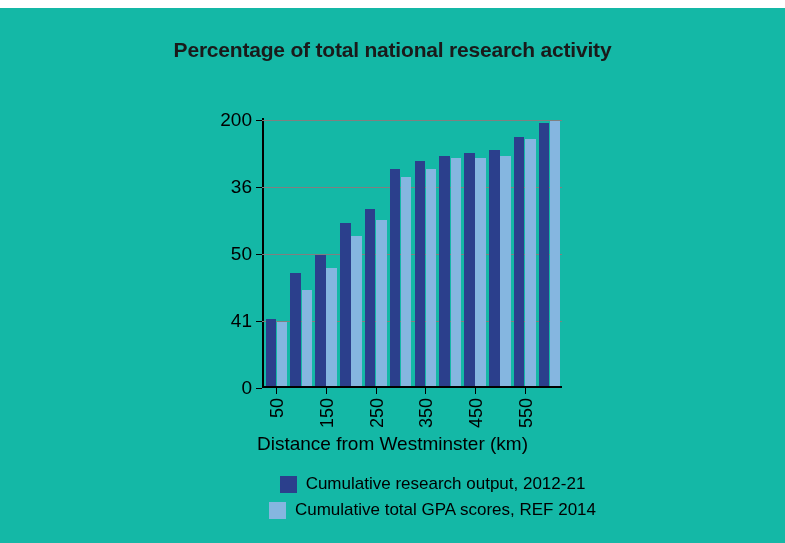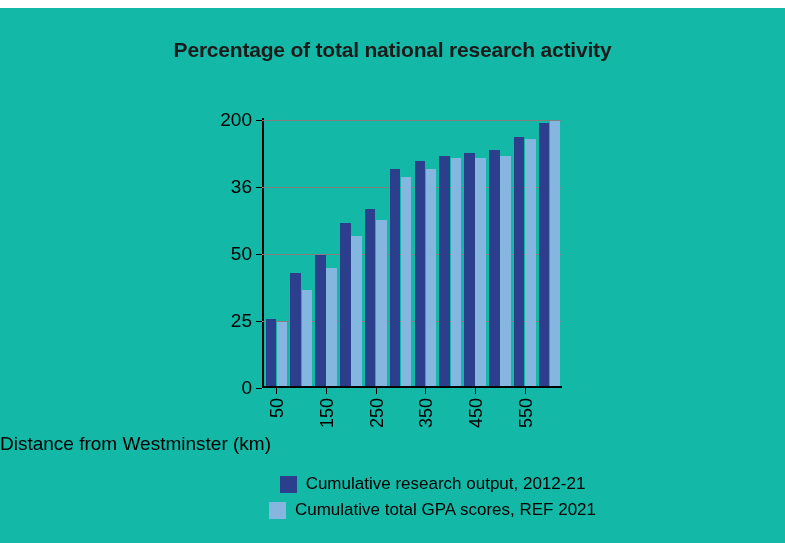--- a/index.html
+++ b/index.html
@@ -117,21 +117,21 @@
     transform: rotate(180deg);
     white-space: nowrap;
     transform-origin: center;
   }
 
   .axis-title-x {
     position: absolute;
     top: 425px;
     left: 0;
     width: 785px;
-    text-align: left;
+    text-align: center;
     font-size: 19px;
     color: #000000;
   }
 
   #legend {
     position: absolute;
     top: 466px;
     left: 0;
     width: 785px;
     display: flex;
@@ -167,21 +167,21 @@
     <div class="axis-line-y"></div>
     <div class="axis-line-x"></div>
     <div id="gridlines">
         <div class="tick-mark-y" style="top: 270px;"></div>
         <div class="ytick-wrap" style="top: 270px;">
           <div class="ytick-label">0</div>
         </div>
         <div class="gridline" style="top: 203px;"></div>
         <div class="tick-mark-y" style="top: 203px;"></div>
         <div class="ytick-wrap" style="top: 203px;">
-          <div class="ytick-label">25</div>
+          <div class="ytick-label">41</div>
         </div>
         <div class="gridline" style="top: 136px;"></div>
         <div class="tick-mark-y" style="top: 136px;"></div>
         <div class="ytick-wrap" style="top: 136px;">
           <div class="ytick-label">50</div>
         </div>
         <div class="gridline" style="top: 69px;"></div>
         <div class="tick-mark-y" style="top: 69px;"></div>
         <div class="ytick-wrap" style="top: 69px;">
           <div class="ytick-label">36</div>
@@ -236,17 +236,17 @@
 
   <div class="axis-title-x">Distance from Westminster (km)</div>
 
   <div id="legend">
       <div class="legend-item">
         <span class="legend-swatch" style="background: rgb(43, 63, 140);"></span>
         <span class="legend-label">Cumulative research output, 2012-21</span>
       </div>
       <div class="legend-item">
         <span class="legend-swatch" style="background: rgb(133, 182, 224);"></span>
-        <span class="legend-label">Cumulative total GPA scores, REF 2021</span>
+        <span class="legend-label">Cumulative total GPA scores, REF 2014</span>
       </div>
     </div>
 
 </div>
 
 </body></html>

